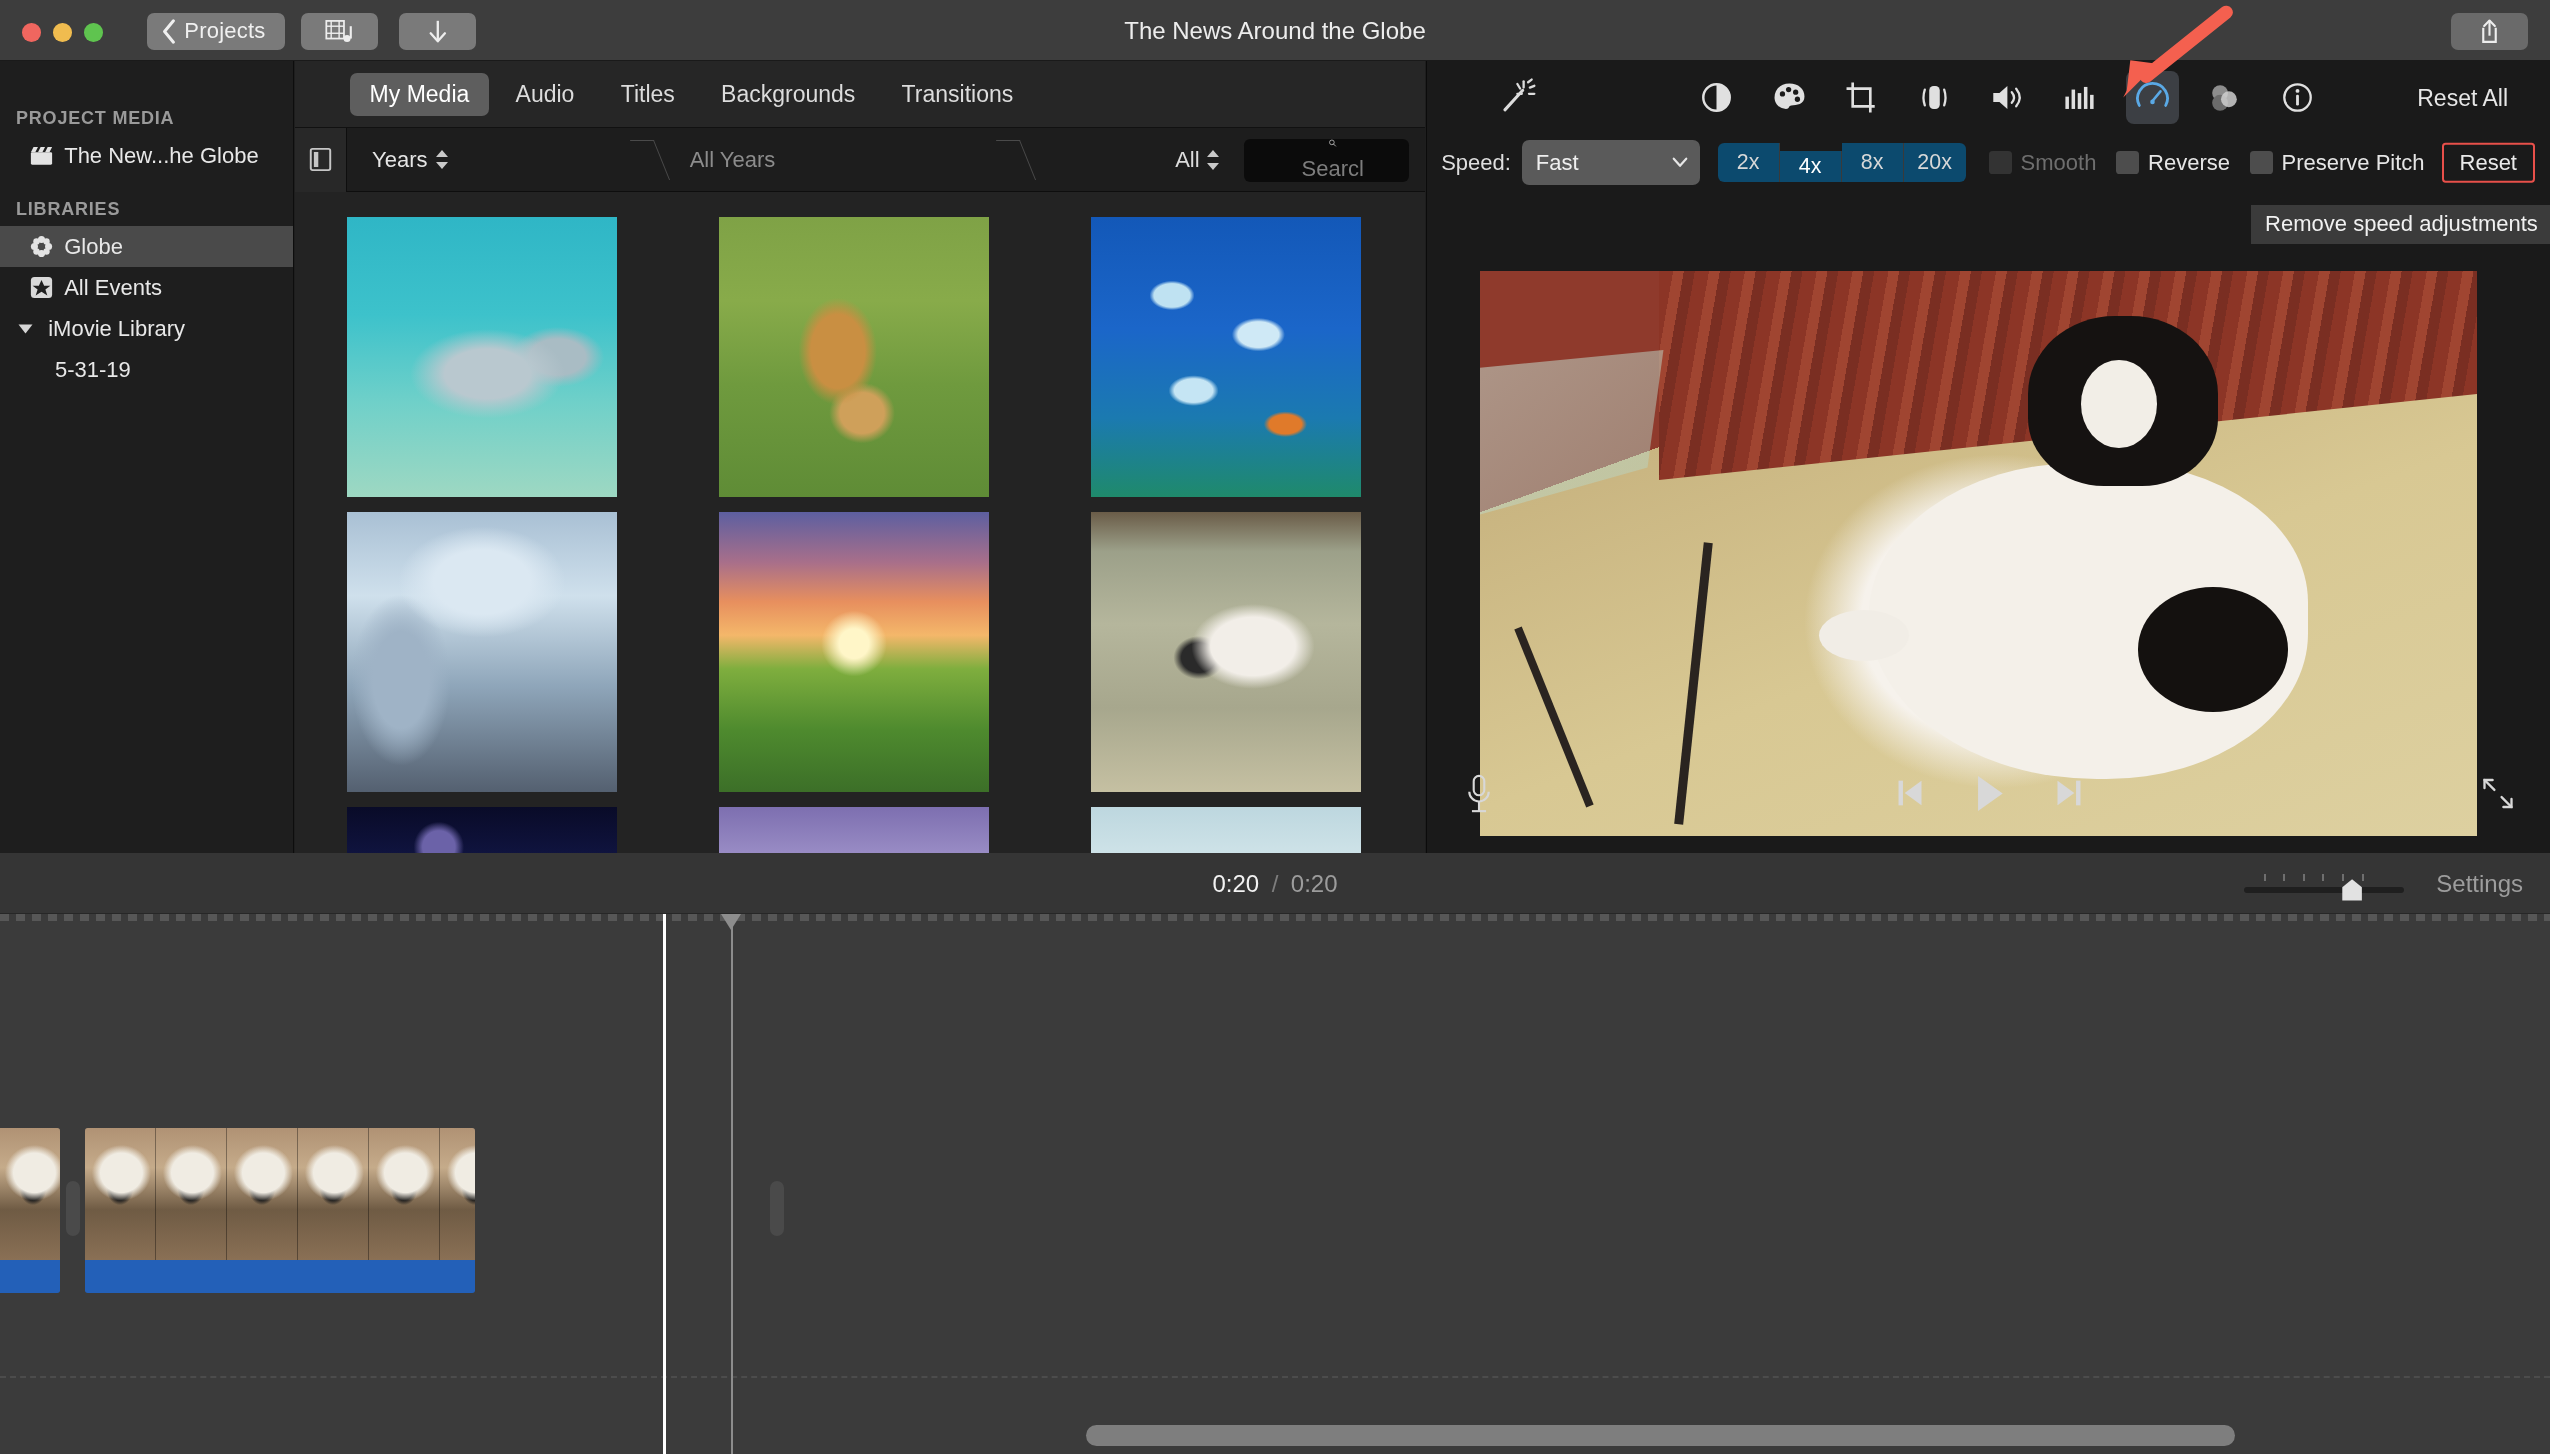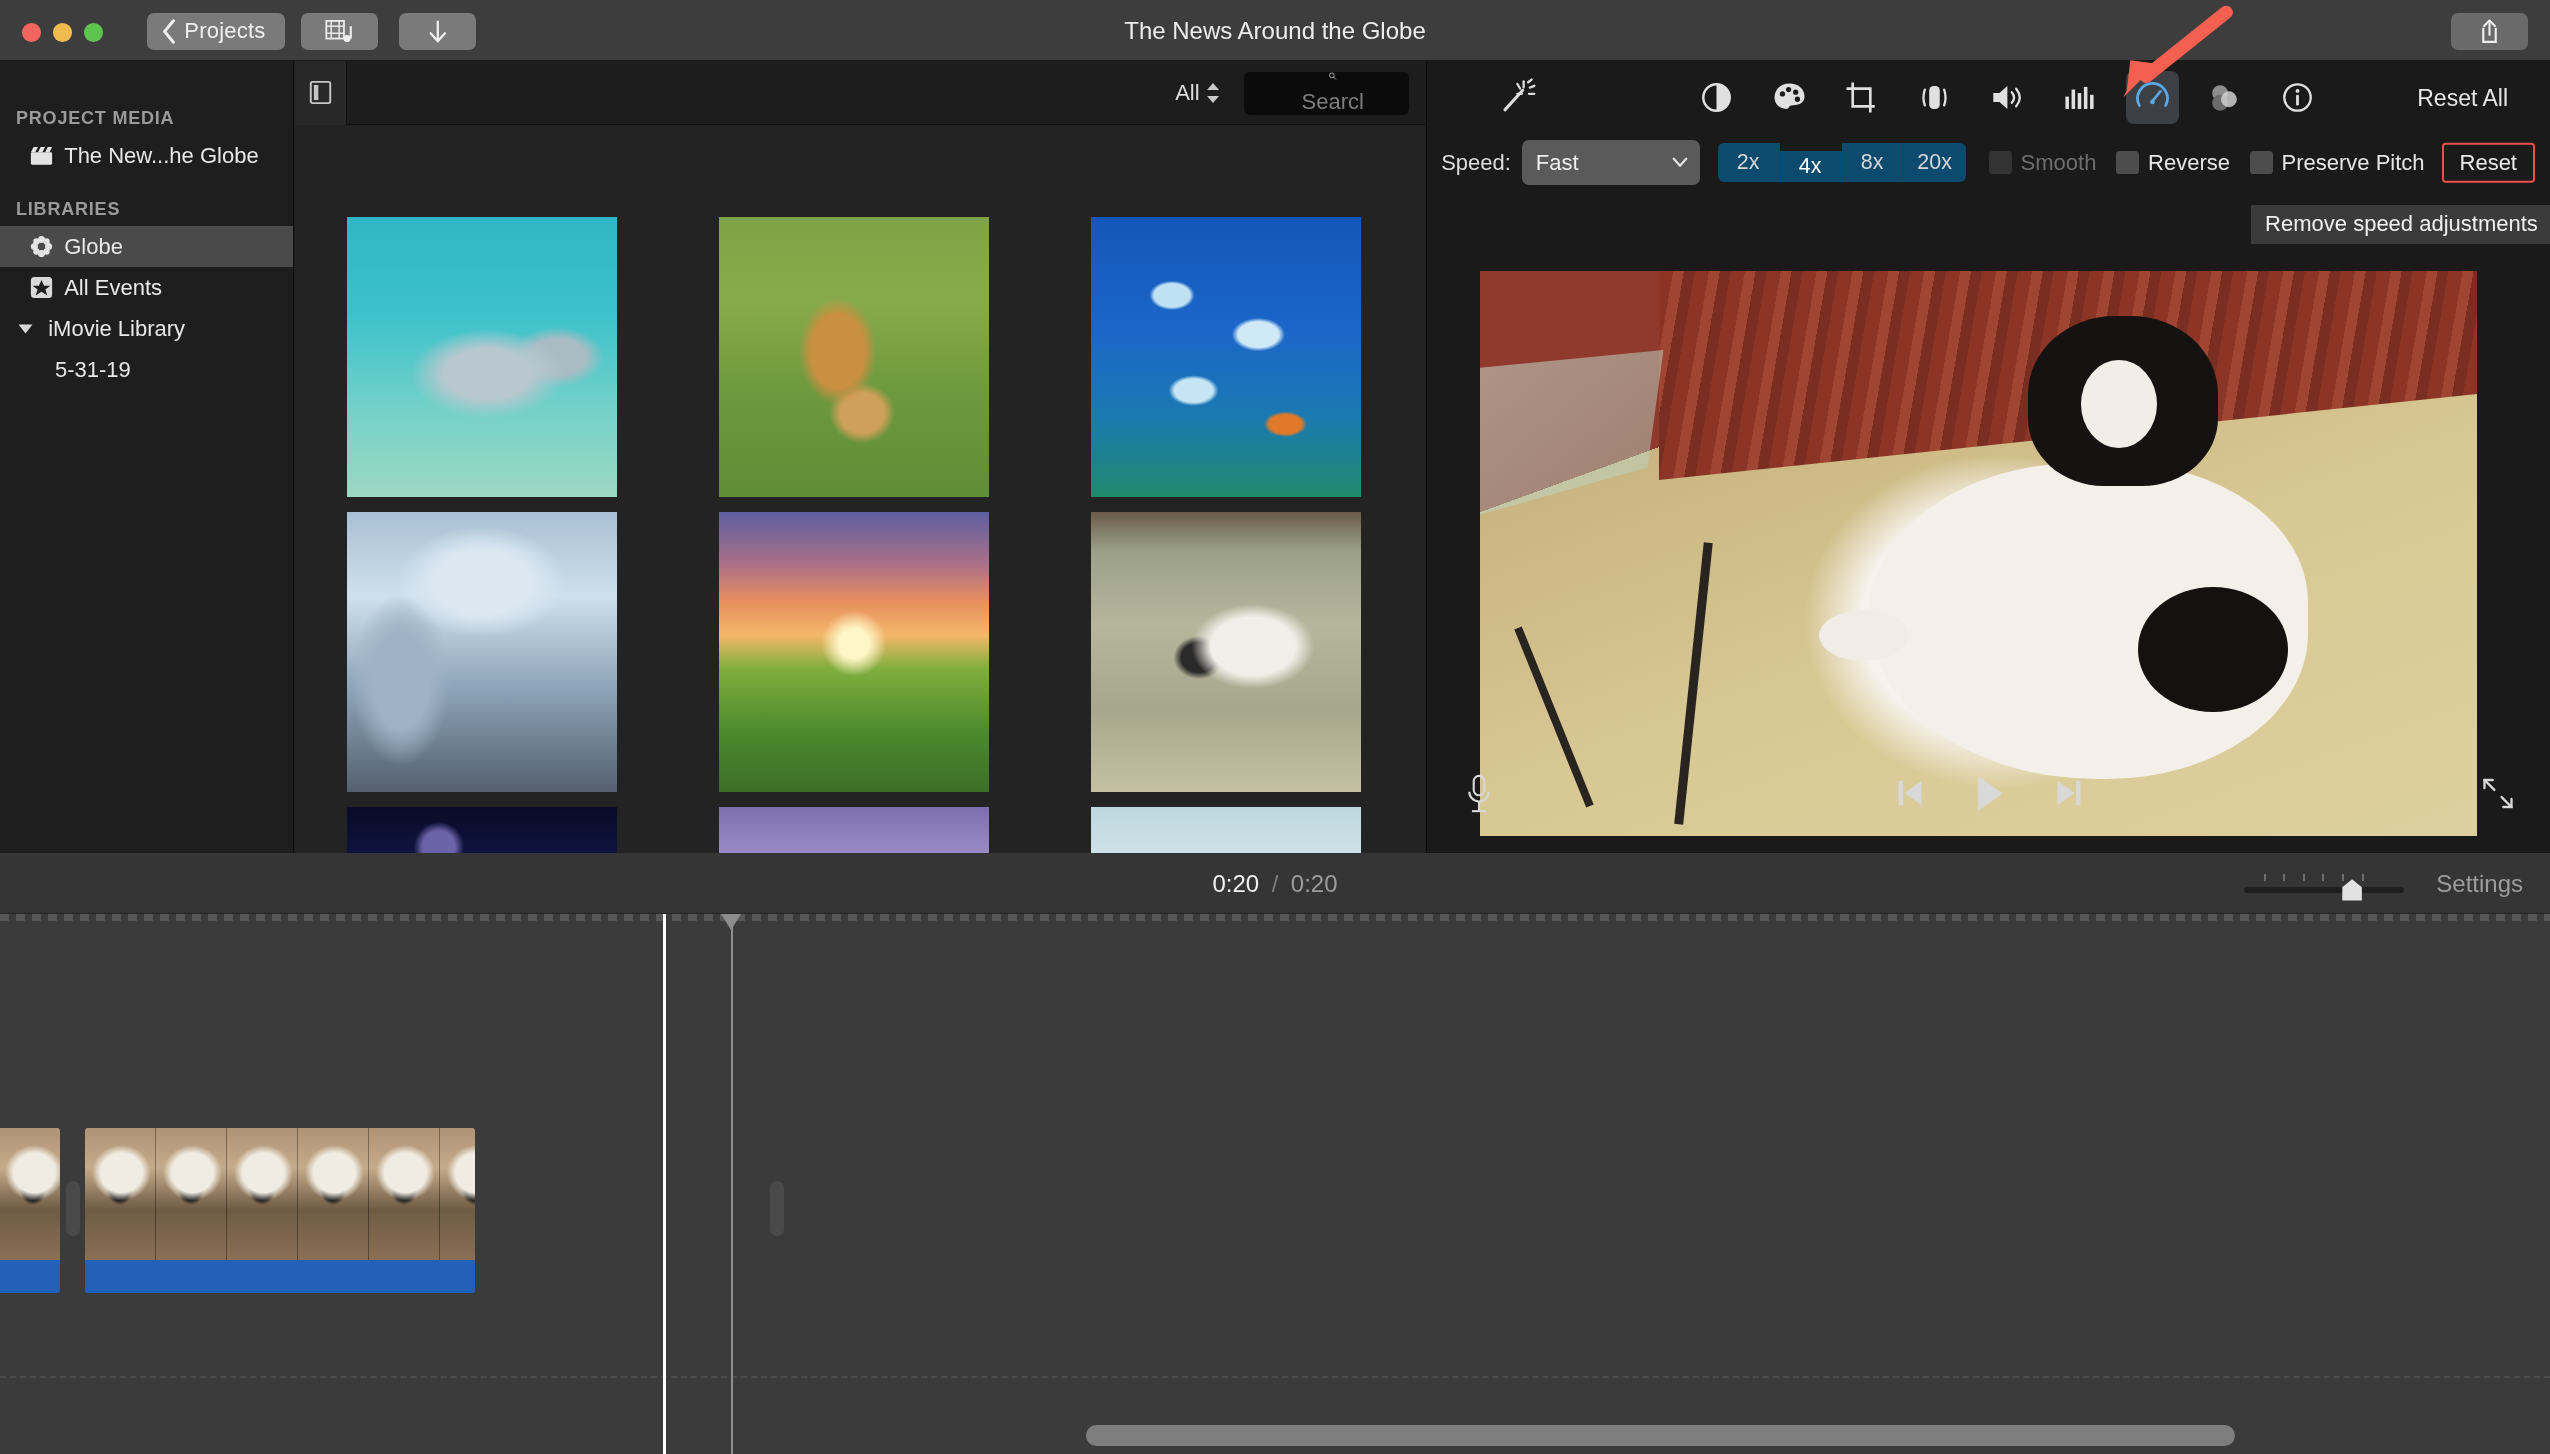--- a/index.html
+++ b/index.html
@@ -407,27 +407,43 @@
         </span>
       <span>iMovie Library</span>
     </div>
 
     <div class="sb-row indent">
       <span>5-31-19</span>
     </div>
   </div>
 
   <div class="browser">
+    <div class="tabbar">
+      <div class="tab active">My Media</div>
+      <div class="tab">Audio</div>
+      <div class="tab">Titles</div>
+      <div class="tab">Backgrounds</div>
+      <div class="tab">Transitions</div>
+    </div>
 
     <div class="filterbar">
       <div class="panelbtn">
         <svg width="23" height="27" viewBox="0 0 26 30">
             <rect x="2" y="3" width="22" height="24" rx="2" fill="none" stroke="#c6c6c6" stroke-width="2.2"></rect>
             <rect x="5.5" y="6.5" width="5" height="17" fill="#c6c6c6"></rect>
           </svg>
+      </div>
+      <div class="crumb">
+        <span class="crumb-txt">
+          <span>Years</span>
+          <span class="updown"></span>
+        </span>
+        <span class="chev-sep" style="margin-left:183px"></span>
+        <span class="crumb-txt dim">All Years</span>
+        <span class="chev-sep" style="margin-left:223px"></span>
       </div>
       <div class="filt-right">
         <span class="allsel">
           <span>All</span>
           <span class="updown"></span>
         </span>
         <div class="searchbox">
           <svg width="23" height="23" viewBox="0 0 26 26">
               <circle cx="11" cy="11" r="7.6" fill="none" stroke="#cfcfcf" stroke-width="2.4"></circle>
               <line x1="16.4" y1="16.4" x2="23" y2="23" stroke="#cfcfcf" stroke-width="2.6" stroke-linecap="round"></line>

